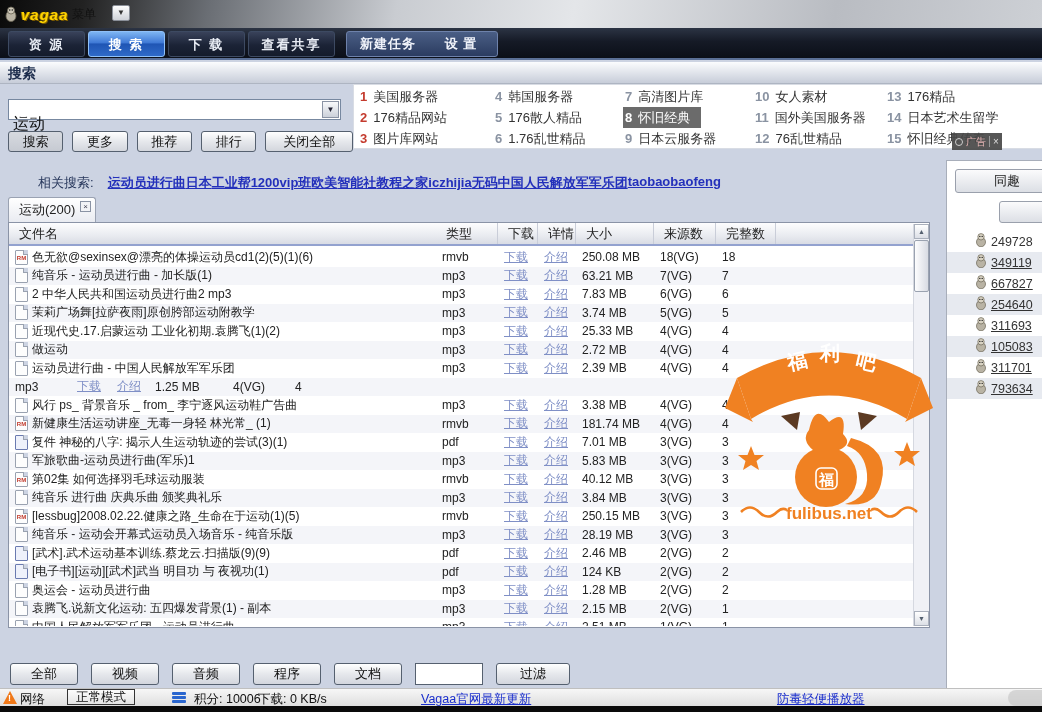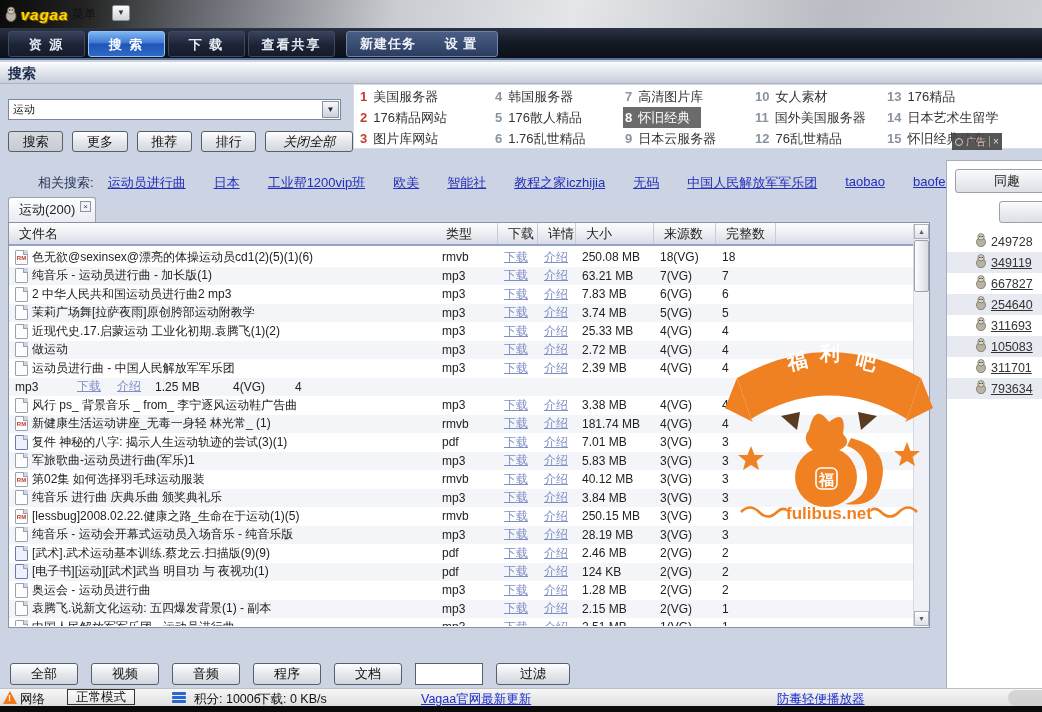--- a/index.html
+++ b/index.html
@@ -33,30 +33,30 @@
     font-size:13px; font-weight:bold; letter-spacing:1px; }
 
   
   .search-strip { position:absolute; left:0; top:62px; width:1042px; height:22px;
     background:linear-gradient(#fbfcfe,#c7cdd9); border-bottom:1px solid #aeb5c2; }
   .search-strip span { margin-left:8px; font-size:14px; font-weight:bold; color:#1c2c4c; line-height:22px; display:inline-block; }
 
   
   .combo { position:absolute; left:8px; top:99px; width:333px; height:21px; background:#fff;
     border:1px solid #7788a0; }
-  .combo-text { position:absolute; left:4px; top:2px; font-size:11px; color:#111; }
+  .combo-text { position:absolute; left:4px; top:14px; font-size:16px; color:#111; }
   .combo-btn { position:absolute; right:1px; top:1px; width:17px; height:17px;
     background:linear-gradient(#f8f9fb,#ccd1da); border:1px solid #8a93a4; font-size:8px; color:#223;
     text-align:center; line-height:16px; }
   .btnrow { position:absolute; left:8px; top:131px; width:345px; height:21px; display:flex; gap:9px; }
   .btn { height:21px; border:1px solid #55606f; border-radius:3px; text-align:center; line-height:19px;
     background:linear-gradient(#ffffff,#e6e8ec 50%,#d3d6dd); font-size:13px; color:#111; }
   .btnrow .btn { width:58px; }
   .btnrow .btn.pressed { background:linear-gradient(#d7dae0,#c6cad2); }
-  .btnrow .btn.wide { width:92px;font-style:italic; }
+  .btnrow .btn.wide { width:92px; }
 
   
   .ad-panel { position:absolute; left:353px; top:84px; width:689px; height:65px; background:#fff;
     border:1px solid #d8dce4; border-right:none; }
   .ad-grid { position:absolute; left:4px; top:1px; display:grid; grid-auto-flow:column;
     grid-template-rows:repeat(3,21px); grid-template-columns:135px 130px 130px 132px 152px; }
   .ad-item { display:flex; align-items:center; gap:6px; font-size:13px; color:#333; padding-left:2px; }
   .ad-num { font-weight:bold; color:#8a93a2; font-size:13px; }
   .ad-num.hot { color:#c43b2e; }
   .ad-item.sel { background:#6b6b6b; color:#fff; width:78px; }
@@ -272,21 +272,21 @@
       </div>
   </div>
   <div class="ad-badge">
     <span class="dot"></span>
     <span>广告</span>
     <span class="x">×</span>
   </div>
 
   <div class="related">
     <span class="lbl">相关搜索:</span>
-    <span id="related-links" style="display:flex;gap:28px;">
+    <span id="related-links" style="display:flex;gap:0;font-weight:bold;">
         <a>运动员进行曲</a>
         <a>日本</a>
         <a>工业帮1200vip班</a>
         <a>欧美</a>
         <a>智能社</a>
         <a>教程之家iczhijia</a>
         <a>无码</a>
         <a>中国人民解放军军乐团</a>
         <a>taobao</a>
         <a>baofeng</a>

